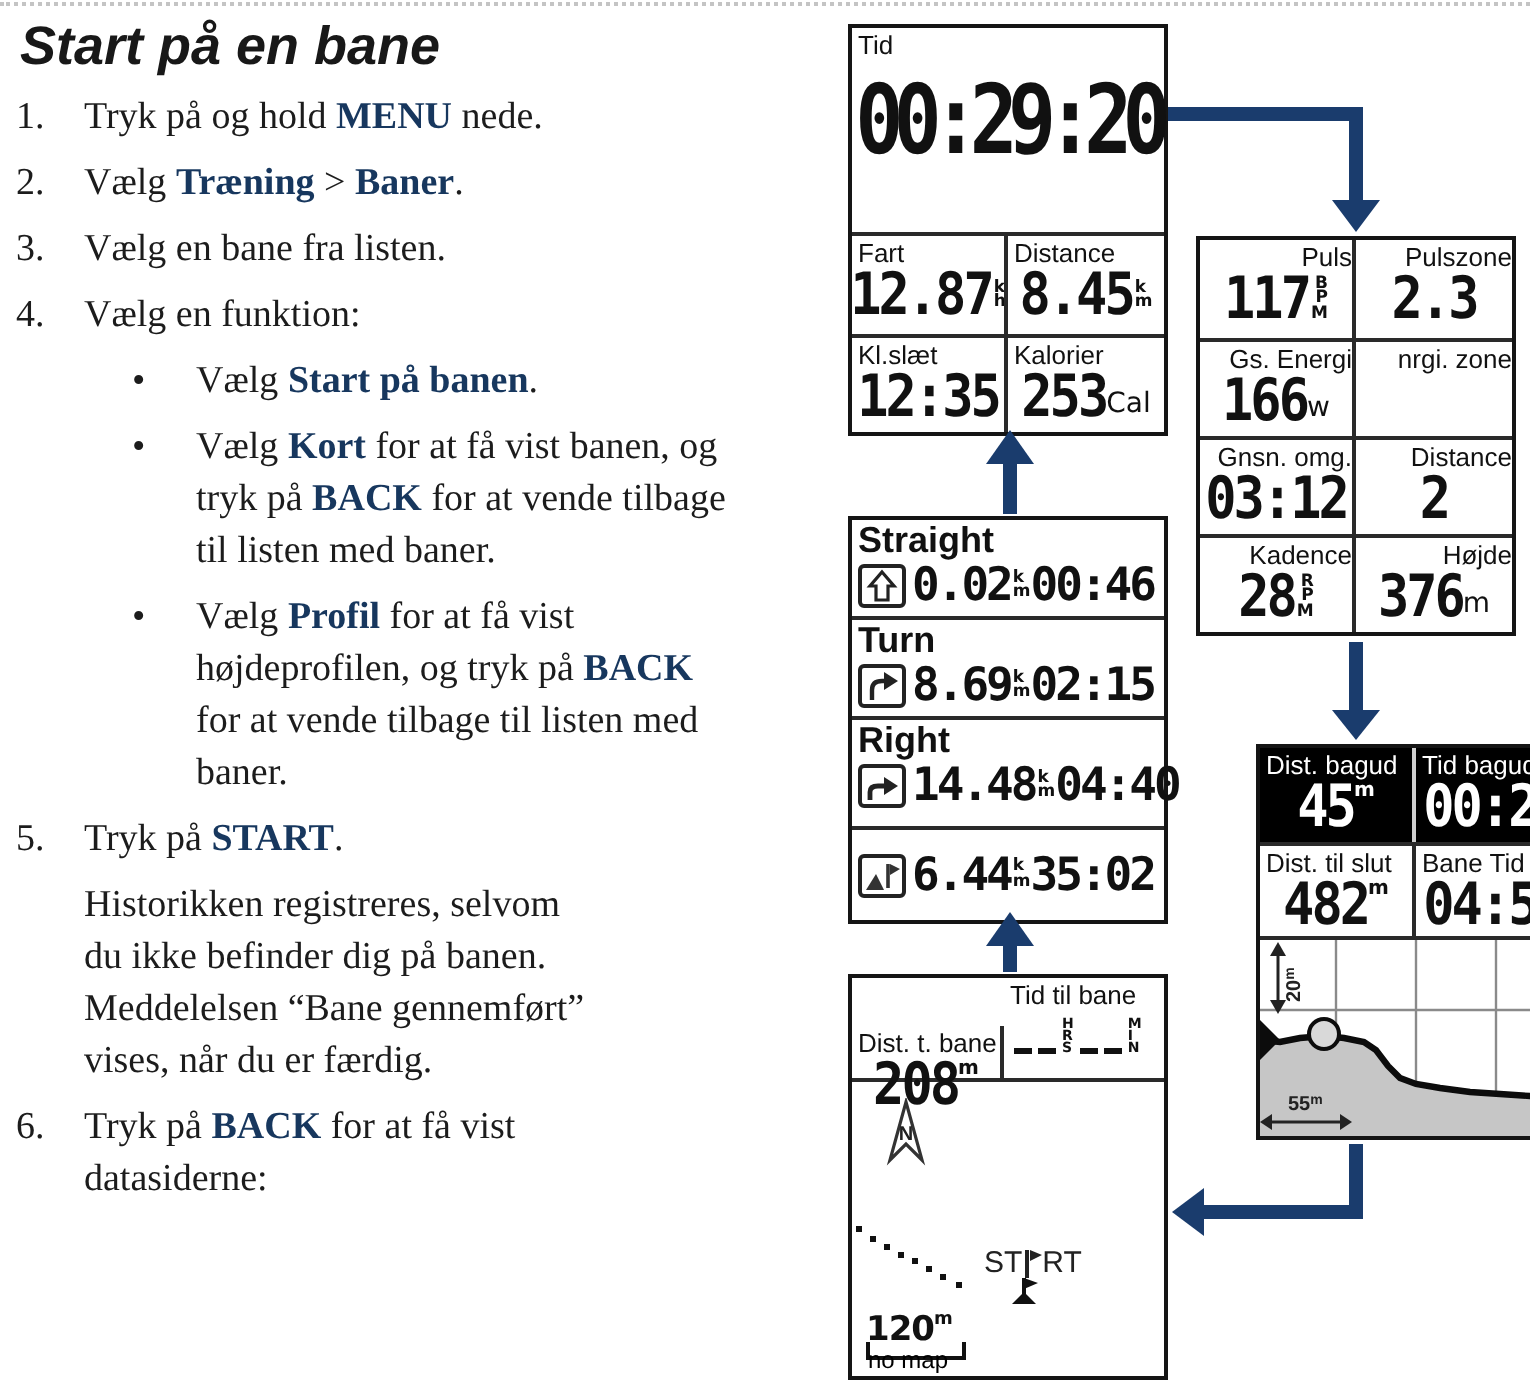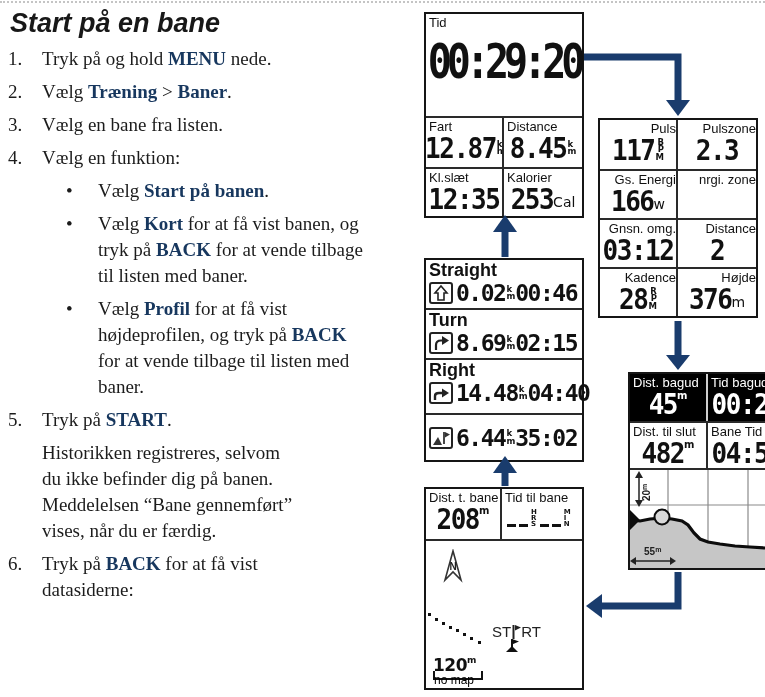--- a/index.html
+++ b/index.html
@@ -52,21 +52,21 @@
   .cp-line{ display:flex; align-items:center; }
   .cp-icon{ width:24px; height:22px; border:2px solid #222; border-radius:3px; box-sizing:border-box;
             display:flex; align-items:center; justify-content:center; margin-right:3px; flex:none; background:#fff;}
   .cp-dist{ font-size:23px; display:flex; align-items:center; }
   .cp-time{ font-size:23px; margin-left:auto; padding-right:2px; }
   .cp-total{ border-top:2px solid var(--grid); margin-top:3px; height:45px; display:flex; align-items:center; padding:0 4px 0 3px; }
 
   
   #screen-map{ left:424px; top:487px; width:160px; height:203px; }
   .map-toprow{ display:flex; height:50px; border-bottom:2px solid var(--grid); }
-  .map-c1{ width:76px; border-right:2px solid var(--grid); box-sizing:border-box; }
+  .map-c1{ width:76px; border-right:2px solid var(--grid); box-sizing:border-box;margin-top:24px; }
   .map-c2{ flex:1; }
   .tb-line{ display:flex; align-items:flex-end; padding-left:5px; margin-top:4px; }
   .dash{ width:9px; height:3px; background:#111; margin-right:3px; }
   .lstack{ display:flex; flex-direction:column; font-size:7px; line-height:6px; font-weight:bold;
            margin:0 3px 0 0; font-family:"DejaVu Sans", sans-serif; }
   .map-area{ position:relative; height:147px; }
   .start-label{ position:absolute; left:66px; top:82px; font-size:15px; color:#222; display:flex; align-items:center; }
   .map-scale{ position:absolute; left:7px; top:114px; }
   .scale-text{ font-weight:bold; font-size:17px; font-family:"DejaVu Sans", sans-serif; letter-spacing:-0.5px; }
   .scale-text .unit-sup{ font-size:9px; vertical-align:top; }

